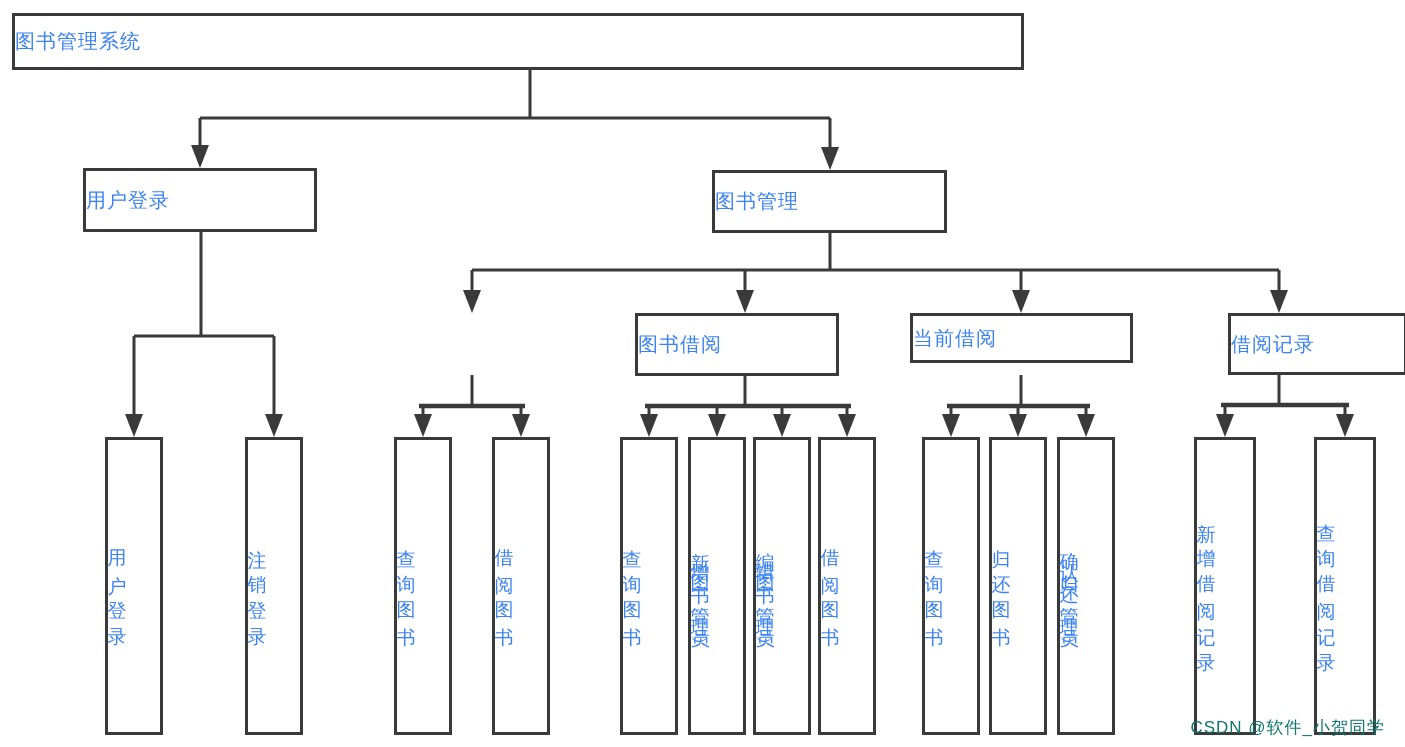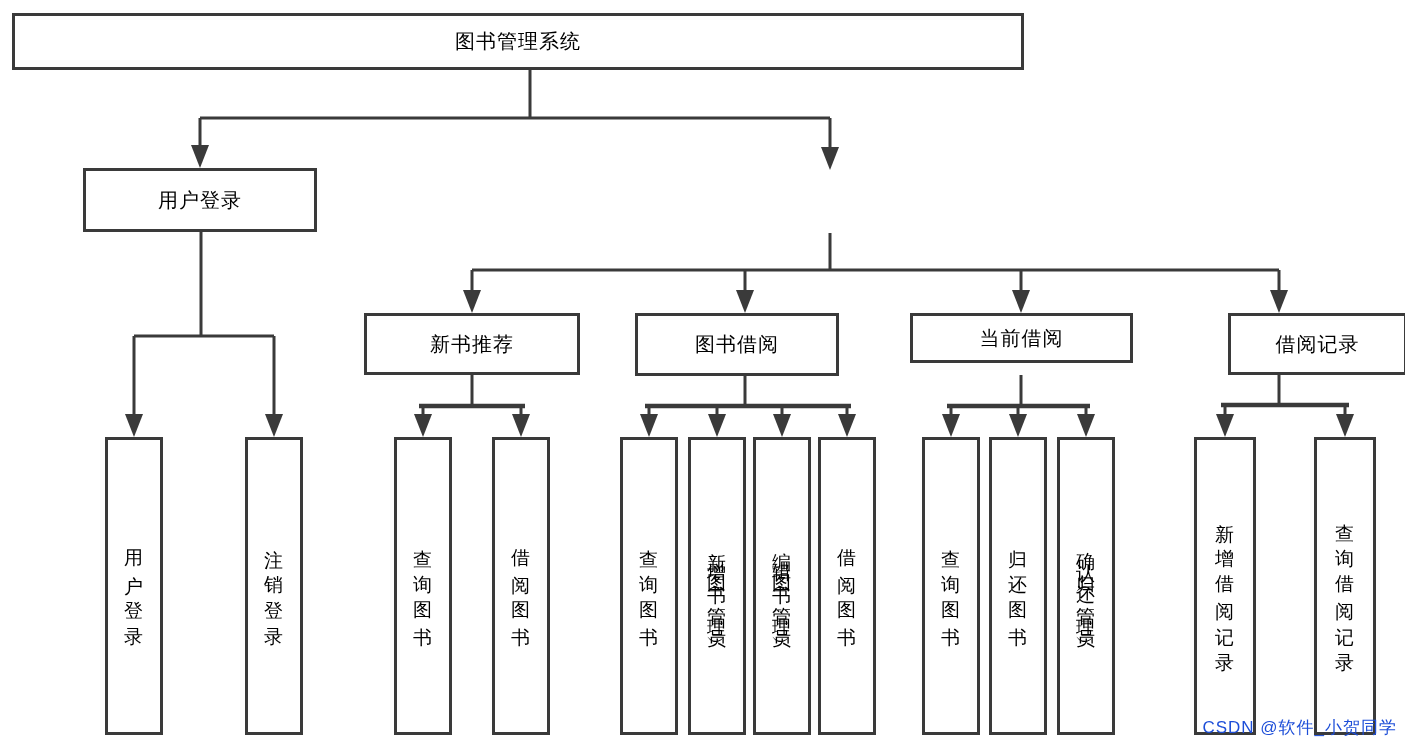--- a/index.html
+++ b/index.html
@@ -14,40 +14,39 @@
   .wires path{stroke:#3a3a3a;stroke-width:3;fill:none;}
   .wires path.bar{stroke-width:4.5;}
   .wires polygon{fill:#3a3a3a;stroke:none;}
   .box{
     position:absolute;
     box-sizing:border-box;
     background:#ffffff;
     border:3px solid #3a3a3a;
     display:flex;
     align-items:center;
-    justify-content:center;
-    color:#000000;
+    color:#3b82f6;
     font-size:20px;
     letter-spacing:1px;
     white-space:nowrap;
   }
   .leaf{white-space:normal;}
   .vtext{
     writing-mode:vertical-rl;
     text-orientation:mixed;
     font-size:19px;
     line-height:1;
     white-space:nowrap;
   }
   .watermark{
     position:absolute;
-    right:8px;
+    right:20px;
     bottom:8px;
     font-size:17px;
-    color:#1d4ed8;
+    color:#0f766e;
     letter-spacing:1px;
   }
 </style>
 </head>
 <body>
 
 <div class="stage">
 
   <svg class="wires" width="1405" height="747" viewBox="0 0 1405 747">
 
@@ -93,24 +92,24 @@
     <polygon points="1336,414 1354,414 1345,437"></polygon>
   </svg>
 
   <div class="box" style="left:12px;top:13px;width:1012px;height:57px">
     <span>图书管理系统</span>
   </div>
 
   <div class="box" style="left:83px;top:168px;width:234px;height:64px">
     <span>用户登录</span>
   </div>
+  <div class="box" style="left:712px;top:170px;width:235px;height:63px">
+    <span>图书管理</span>
+  </div>
 
-  <div class="box" style="left:364px;top:313px;width:216px;height:62px">
-    <span>新书推荐</span>
-  </div>
   <div class="box" style="left:635px;top:313px;width:204px;height:63px">
     <span>图书借阅</span>
   </div>
   <div class="box" style="left:910px;top:313px;width:223px;height:50px">
     <span>当前借阅</span>
   </div>
   <div class="box" style="left:1228px;top:313px;width:179px;height:62px">
     <span>借阅记录</span>
   </div>
 

